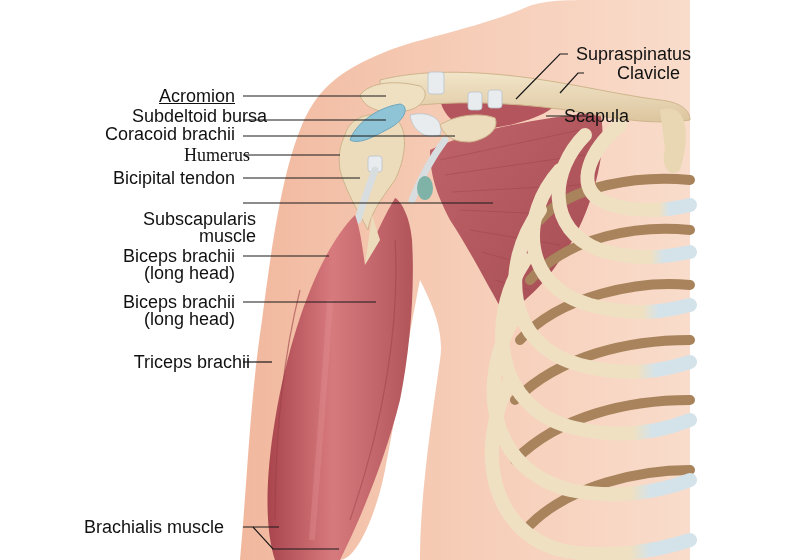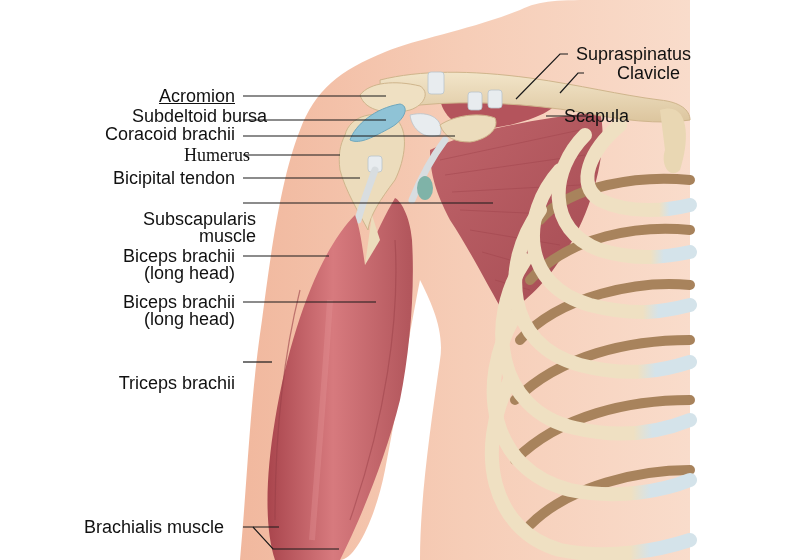--- a/index.html
+++ b/index.html
@@ -157,21 +157,21 @@
   <span class="l2">muscle</span>
 </div>
 <div class="label right" style="right:565px; top:248px;">
   <span class="l2">Biceps brachii</span>
   <span class="l2">(long head)</span>
 </div>
 <div class="label right" style="right:565px; top:294px;">
   <span class="l2">Biceps brachii</span>
   <span class="l2">(long head)</span>
 </div>
-<div class="label right" style="right:565px; top:354px;margin-top:21px;">
+<div class="label right" style="right:550px; top:354px;">
   <span>Triceps brachii</span>
 </div>
 <div class="label right" style="right:576px; top:519px;margin-left:38px;">
   <span>Brachialis muscle</span>
 </div>
 
 <div class="label left" style="left:576px; top:46px;">
   <span>Supraspinatus</span>
 </div>
 <div class="label left" style="left:597px; top:65px;margin-left:20px;">

